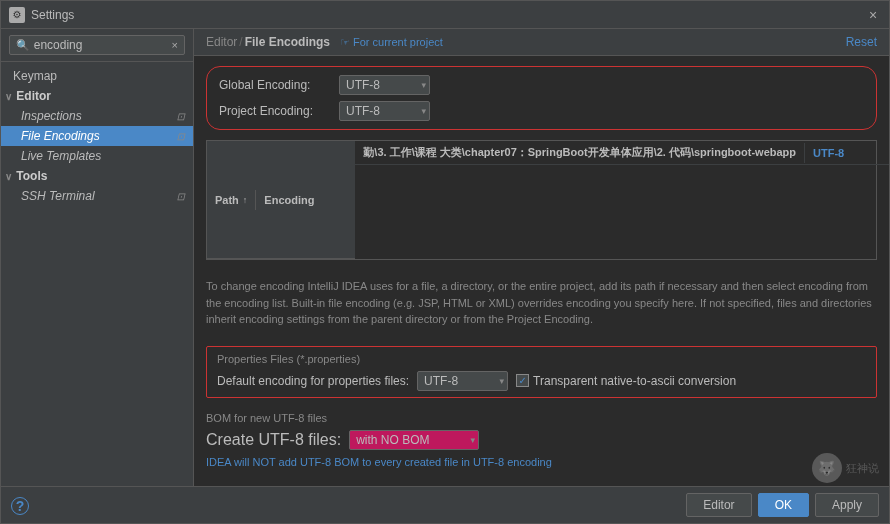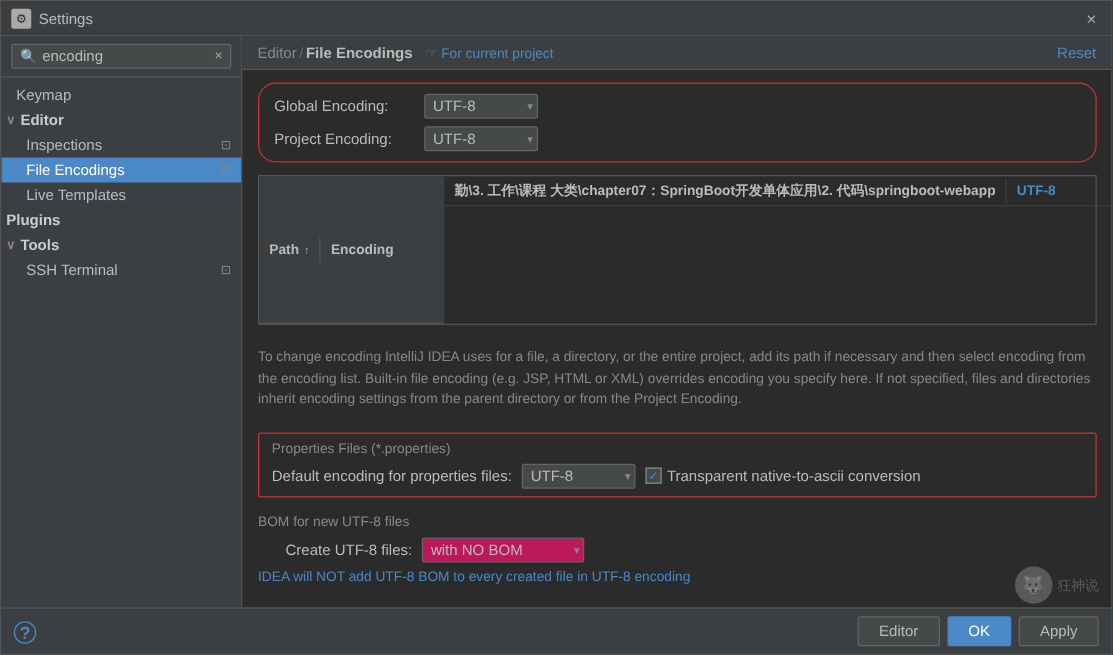--- a/index.html
+++ b/index.html
@@ -22,21 +22,21 @@
     .search-input-wrap { display: flex; align-items: center; background: #45494a; border: 1px solid #646464; border-radius: 2px; padding: 2px 6px; }
     .search-icon { color: #aaa; font-size: 11px; margin-right: 4px; }
     .search-input { background: none; border: none; outline: none; color: #bbb; font-size: 12px; flex: 1; width: 100%; }
     .search-clear { color: #aaa; cursor: pointer; font-size: 11px; }
     
     .nav-tree { flex: 1; overflow-y: auto; padding: 4px 0; }
     .nav-item { padding: 3px 8px 3px 12px; color: #bbb; cursor: pointer; display: flex; align-items: center; font-size: 12px; }
     .nav-item.selected { background: #4a88c7; color: #fff; }
     .nav-item.category { font-weight: bold; color: #ccc; padding-left: 4px; }
     .nav-item .chevron { margin-right: 4px; font-size: 10px; color: #888; }
-    .nav-item.sub { padding-left: 20px; }
+    .nav-item.sub { padding-left: 20px; font-style: italic; }
     .sync-icon { margin-left: auto; color: #888; font-size: 10px; }
     
     
     .right-panel { flex: 1; background: #2b2b2b; display: flex; flex-direction: column; overflow: hidden; }
     
     .right-header { padding: 6px 12px; background: #3c3f41; border-bottom: 1px solid #555; display: flex; align-items: center; justify-content: space-between; flex-shrink: 0; }
     .breadcrumb { display: flex; align-items: center; gap: 2px; color: #888; font-size: 12px; }
     .breadcrumb .current { color: #bbb; font-weight: bold; }
     .breadcrumb .sep { color: #666; }
     .breadcrumb .for-project { color: #4a88c7; margin-left: 8px; font-size: 11px; }
@@ -74,21 +74,21 @@
     .prop-label { color: #bbb; font-size: 12px; }
     .checkbox-wrap { display: flex; align-items: center; gap: 4px; }
     .checkbox { width: 13px; height: 13px; border: 1px solid #888; background: #45494a; display: flex; align-items: center; justify-content: center; cursor: pointer; }
     .checkbox.checked::after { content: '✓'; font-size: 10px; color: #4a88c7; }
     .prop-checkbox-label { color: #bbb; font-size: 12px; }
     
     
     .bom-section { display: flex; flex-direction: column; gap: 6px; padding: 4px 0; }
     .bom-title { color: #888; font-size: 11px; }
     .bom-row { display: flex; align-items: center; gap: 8px; }
-    .bom-label { color: #bbb; font-size: 12px; margin-left: 22px; }
+    .bom-label { color: #bbb; font-size: 16px; }
     .bom-select-wrap { position: relative; display: inline-flex; align-items: center; }
     .bom-select { background: #be185d; border: 1px solid #646464; color: #bbb; font-size: 12px; padding: 2px 20px 2px 6px; appearance: none; -webkit-appearance: none; cursor: pointer; border-radius: 2px; min-width: 130px; }
     .bom-note { color: #888; font-size: 11px; }
     .bom-note span { color: #4a88c7; }
     
     
     .bottom-bar { padding: 6px 10px; background: #3c3f41; border-top: 1px solid #555; display: flex; align-items: center; justify-content: flex-end; gap: 6px; flex-shrink: 0; }
     .bottom-btn { padding: 4px 16px; border: 1px solid #646464; background: #45494a; color: #bbb; font-size: 12px; cursor: pointer; border-radius: 2px; }
     .bottom-btn.primary { background: #4a88c7; border-color: #4a88c7; color: #fff; }
     
@@ -133,23 +133,20 @@
         <div class="nav-item sub">
           <span>Inspections</span>
           <span class="sync-icon">⊡</span>
         </div>
         <div class="nav-item sub selected">
           <span>File Encodings</span>
           <span class="sync-icon">⊡</span>
         </div>
         <div class="nav-item sub">
           <span>Live Templates</span>
-        </div>
-        <div class="nav-item category">
-          <span>Plugins</span>
         </div>
         <div class="nav-item category">
           <span class="chevron">∨</span>
           <span>Tools</span>
         </div>
         <div class="nav-item sub">
           <span>SSH Terminal</span>
           <span class="sync-icon">⊡</span>
         </div>
       </div>

